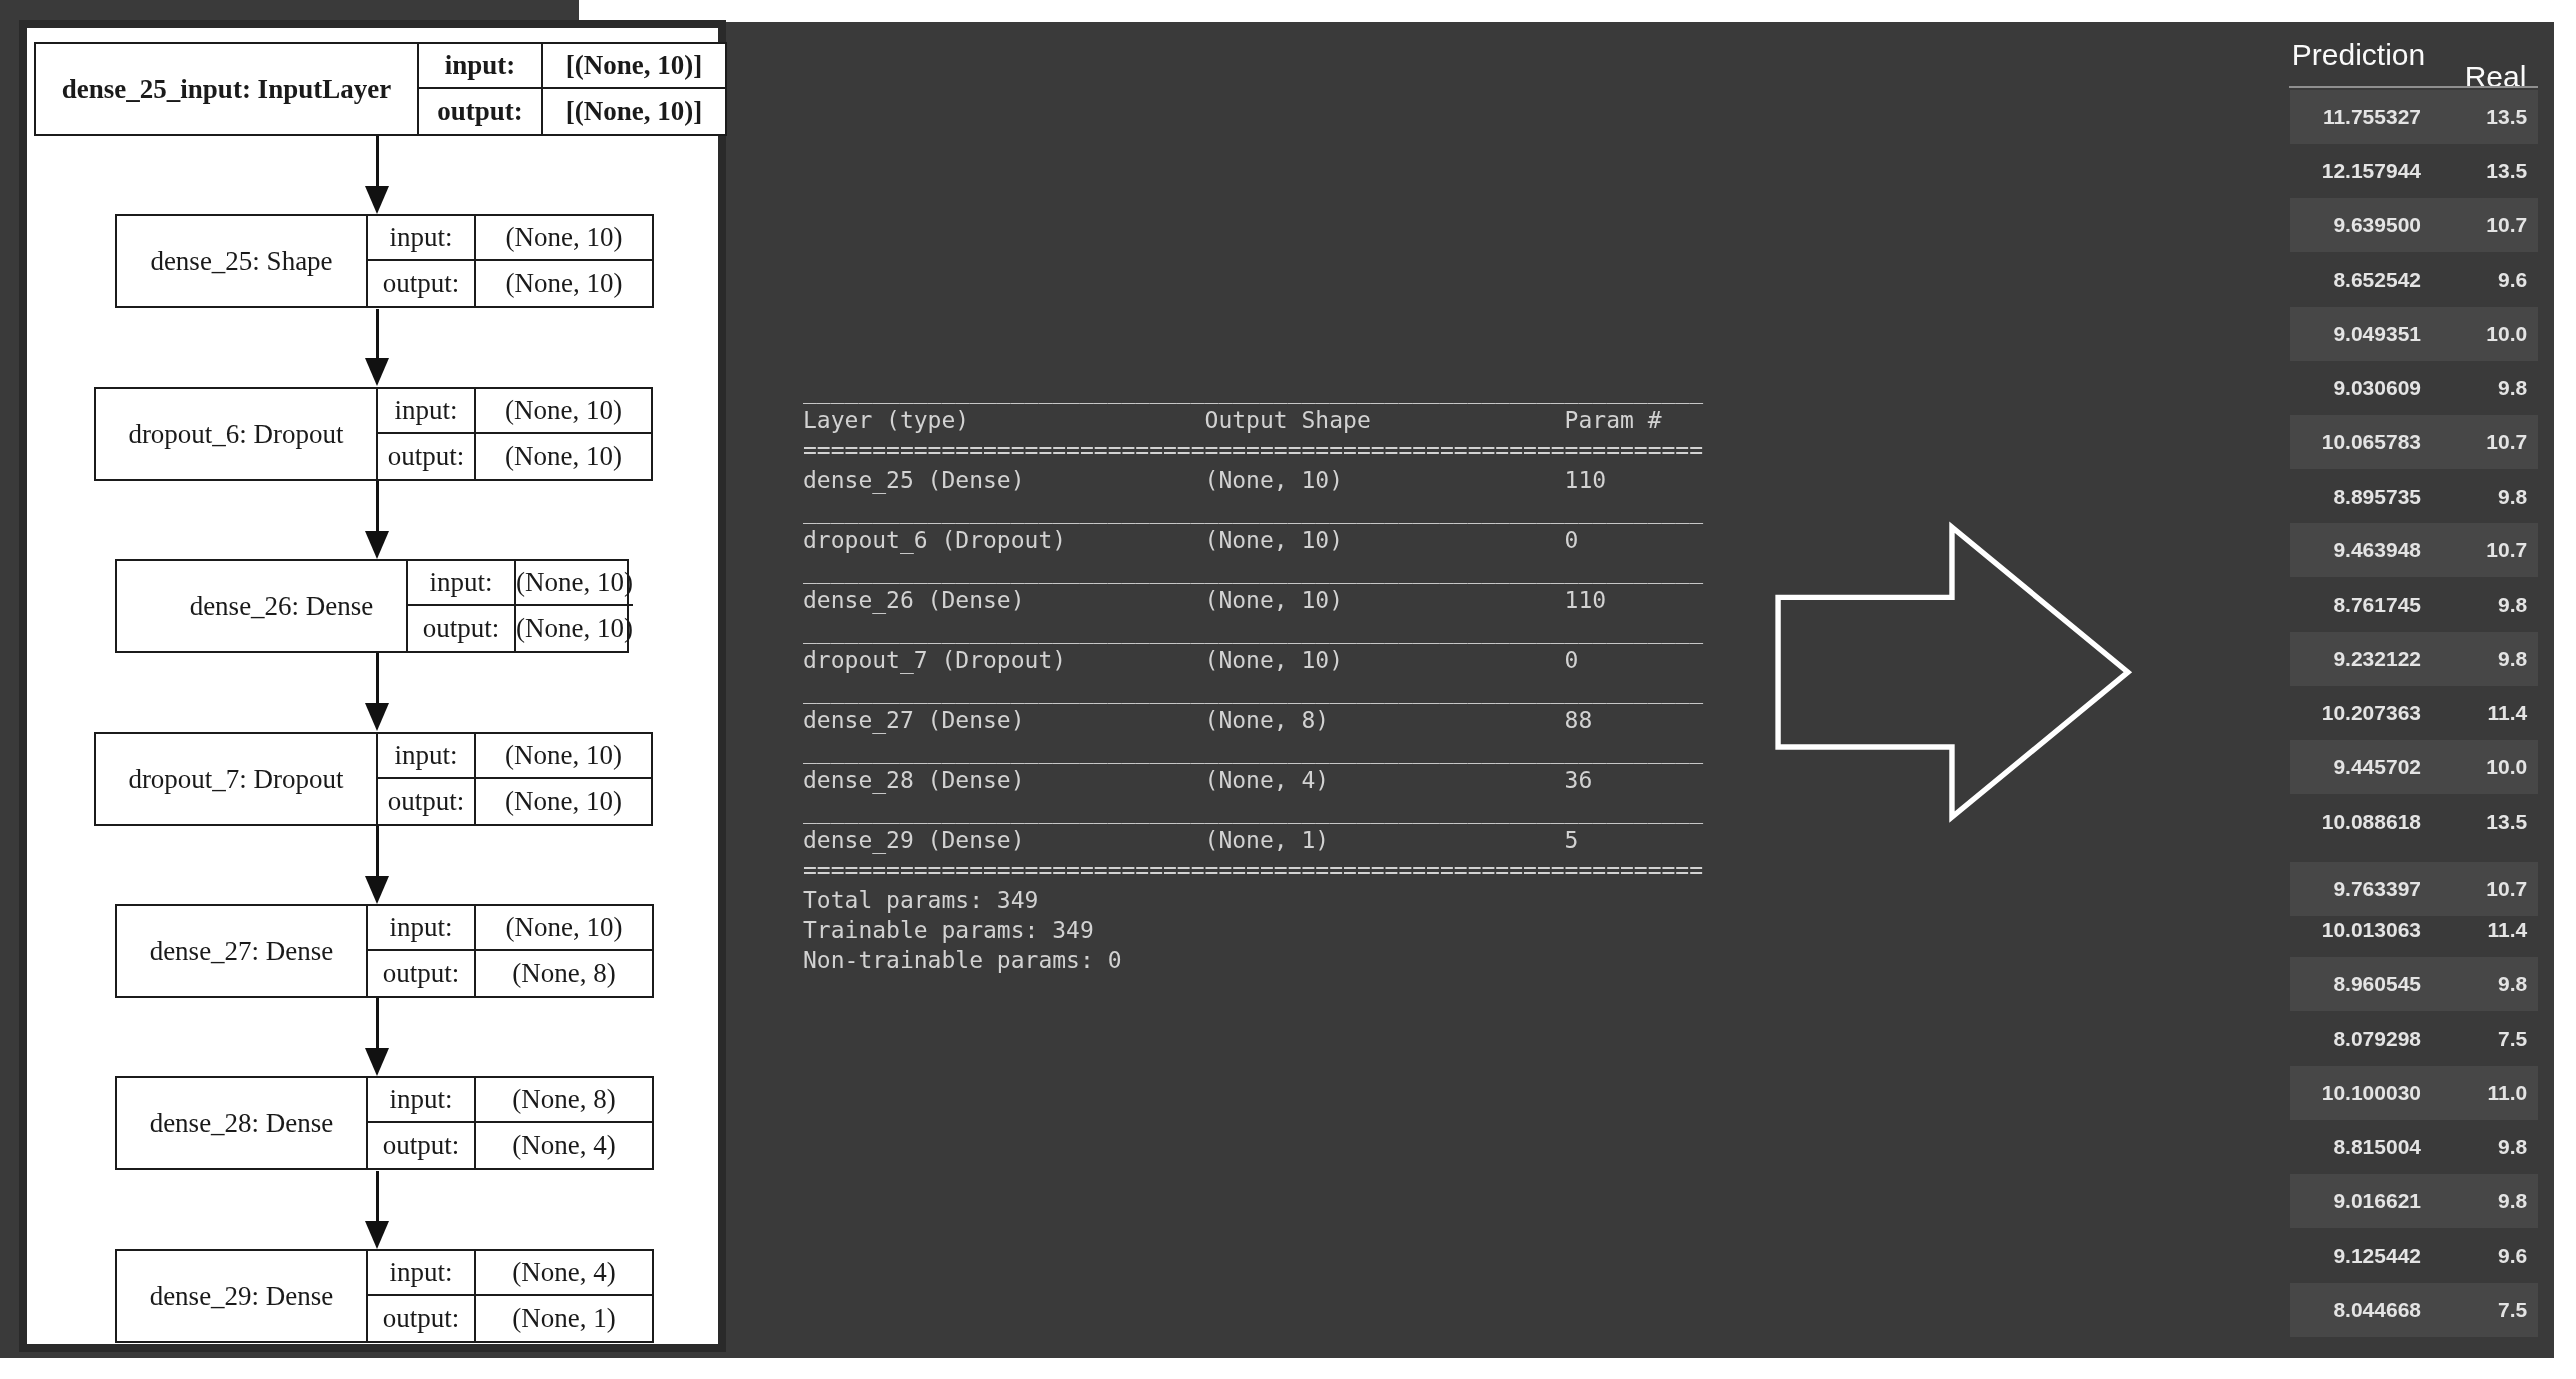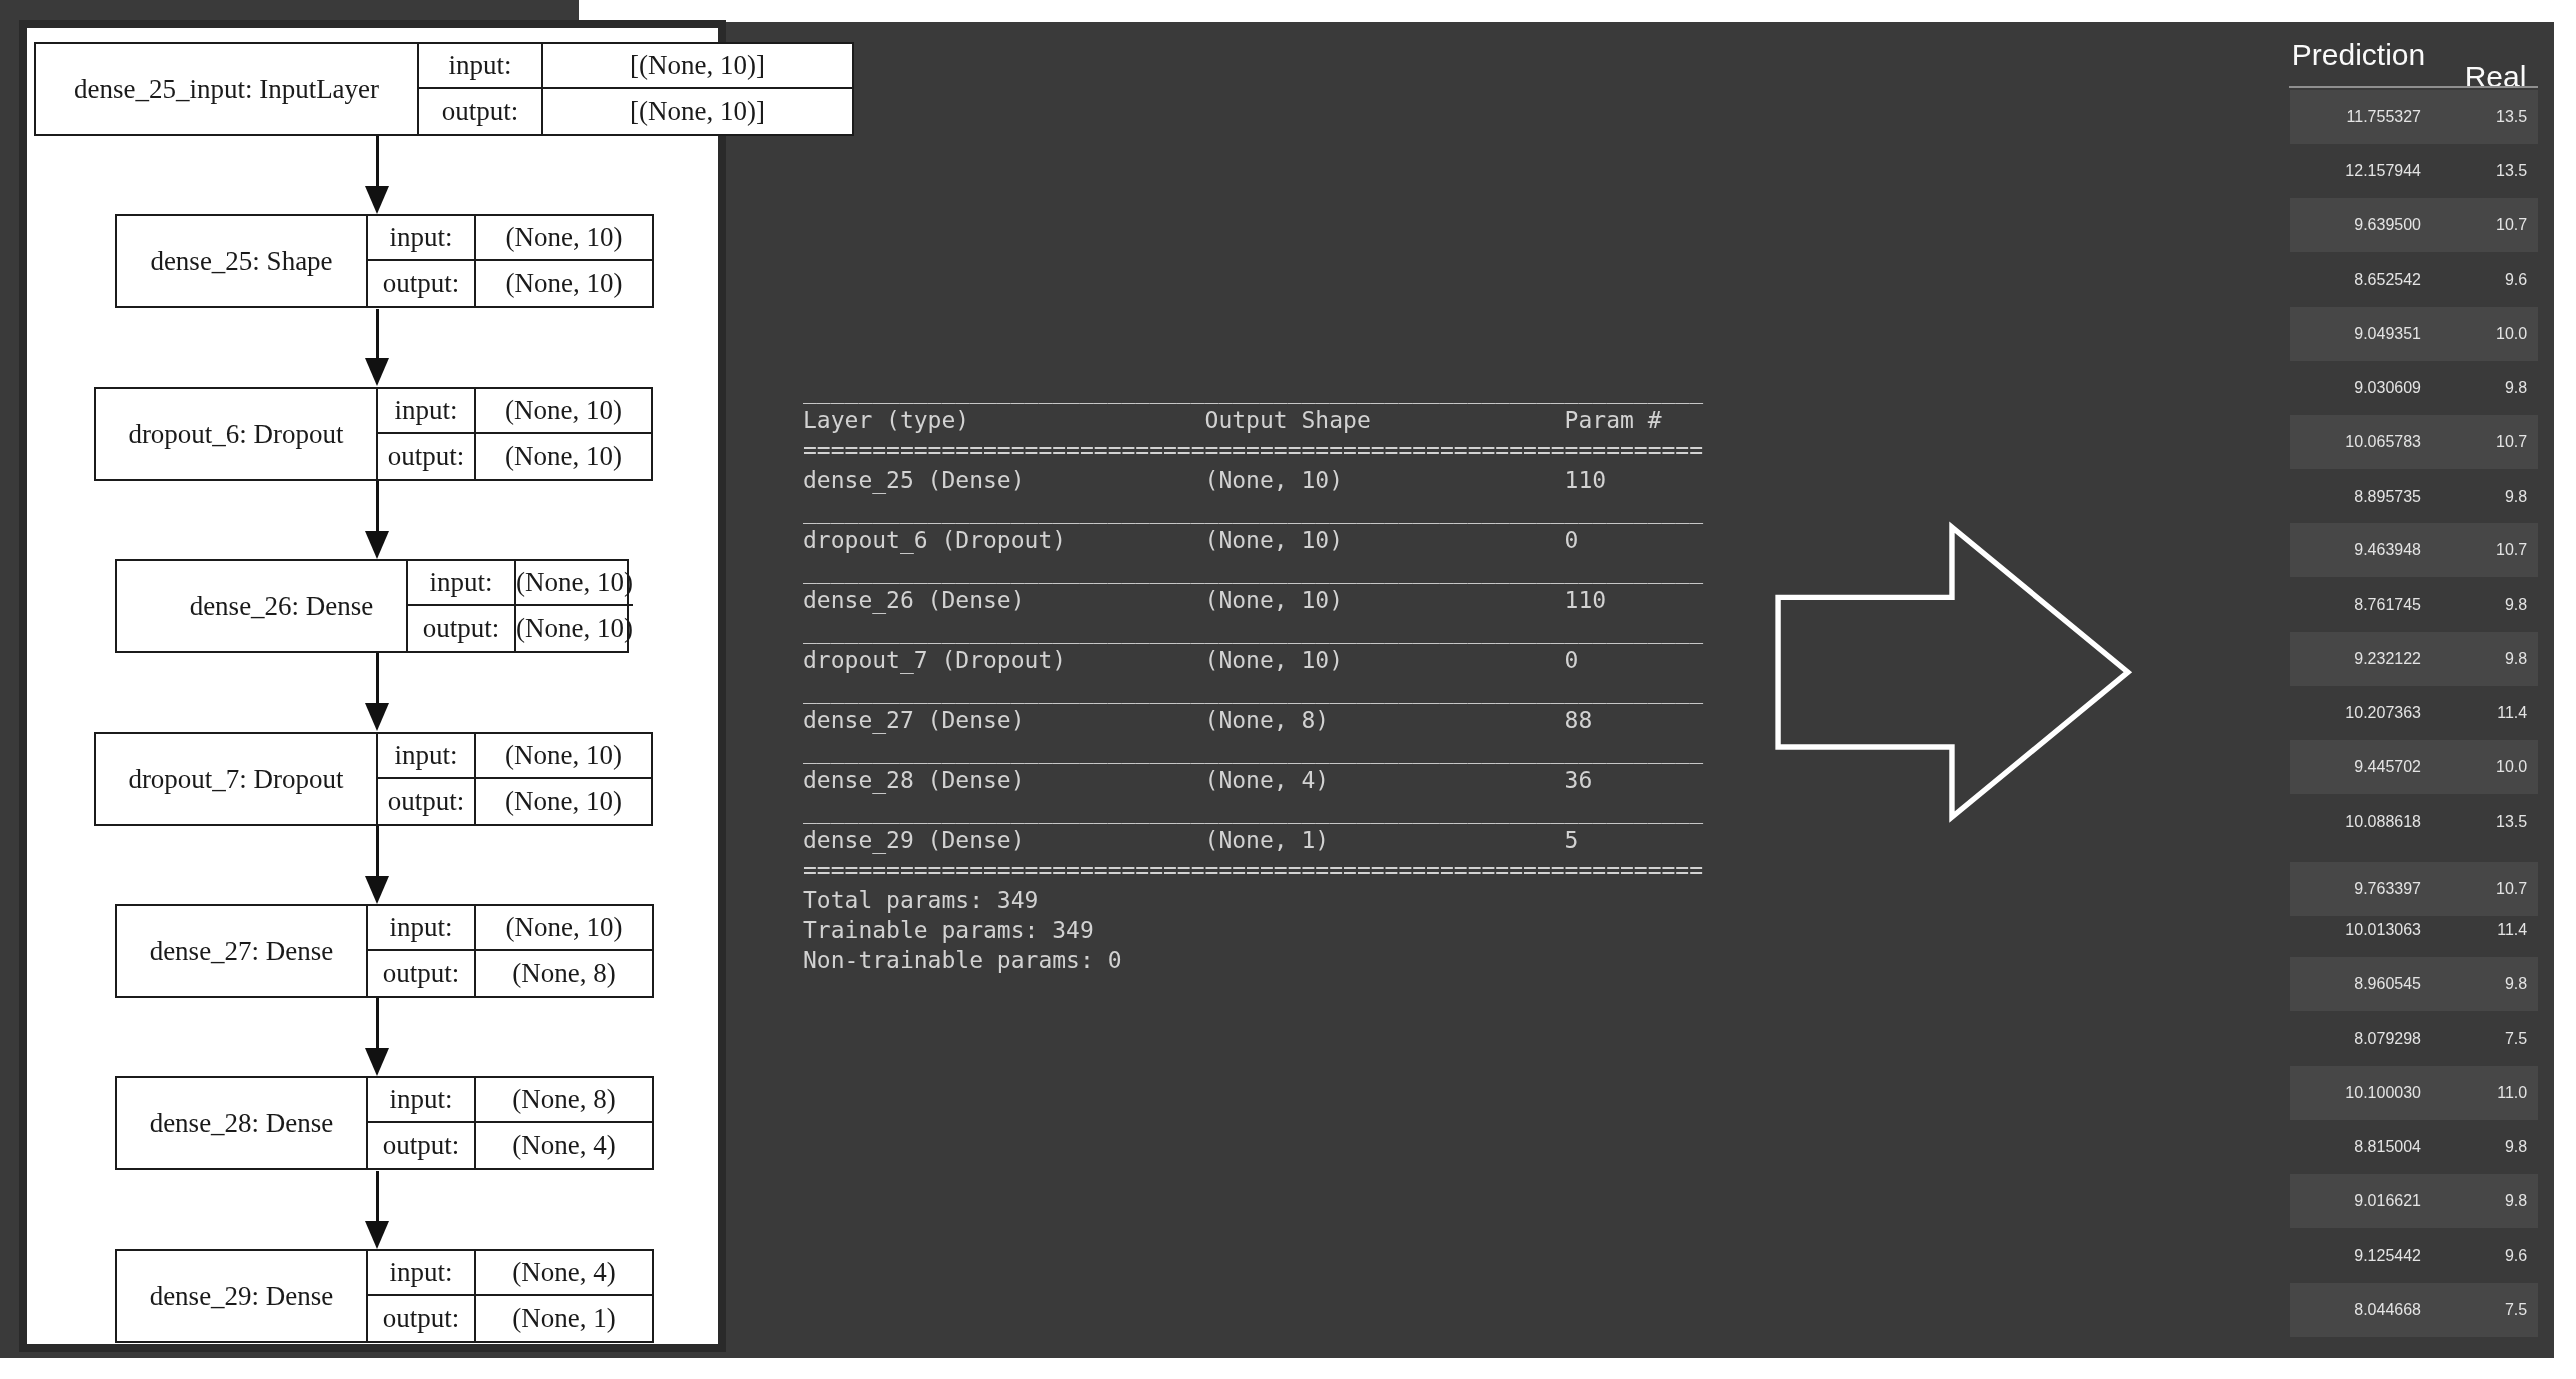--- a/index.html
+++ b/index.html
@@ -46,35 +46,35 @@
   .sline{white-space:pre;height:30px;}
   
   .big-arrow{position:absolute;left:1772px;top:519px;}
   
   .tbl-header{position:absolute;top:38px;height:35px;color:#fafafa;font-size:30px;}
   .hdr-pred{left:2289px;width:139px;text-align:center;position:absolute;}
   .hdr-real{left:2462px;width:67px;text-align:center;position:absolute;margin-top:22px;}
   .tbl-underline{position:absolute;left:2289px;top:86px;width:249px;height:2px;background:#8f8f8f;}
   .trow{
     position:absolute;left:2290px;width:248px;height:54px;
-    display:flex;align-items:center;font-size:16px;color:#e4e4e4;
+    display:flex;align-items:center;font-size:21px;color:#e4e4e4;font-weight:bold;
   }
   .trow.lit{background:#474747;}
   .cell-pred{width:131px;text-align:right;}
   .cell-real{flex:1;text-align:right;padding-right:10.8px;}
 </style>
 </head>
 <body>
 
 <div class="dark-canvas"></div>
 <div class="top-white-strip"></div>
 
 <div class="diagram-panel"></div>
 
-<div class="node wide" style="left:34px;top:42px;width:820px;">
+<div class="node wide" style="left:34px;top:42px;width:693px;font-weight:bold;">
   <div class="ncell n-name">dense_25_input: InputLayer</div>
   <div class="ncell n-lbl-in">input:</div>
   <div class="ncell n-val-in">[(None, 10)]</div>
   <div class="ncell n-lbl-out">output:</div>
   <div class="ncell n-val-out">[(None, 10)]</div>
 </div>
 
 <div class="edge-line" style="top:136px;height:50px;"></div>
 <div class="edge-head" style="top:186px;"></div>
 

